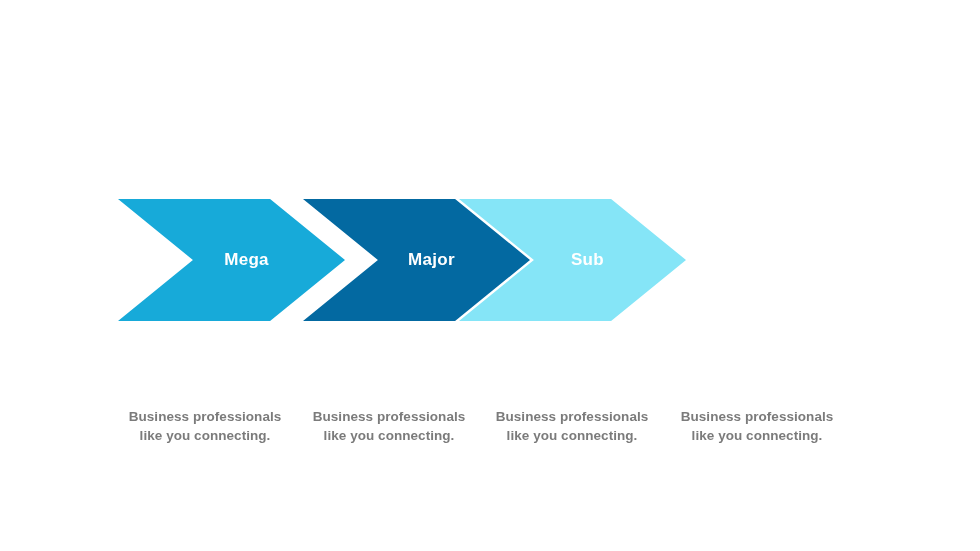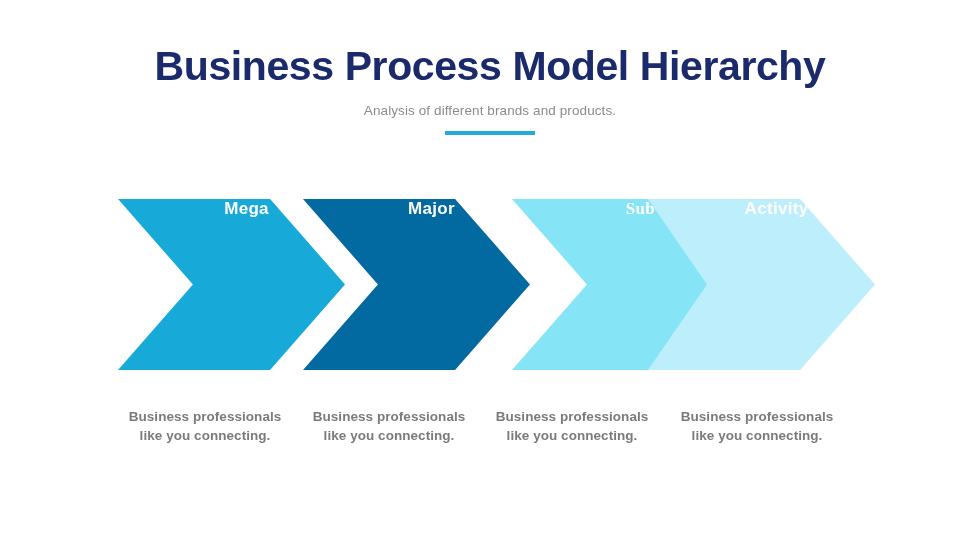--- a/index.html
+++ b/index.html
@@ -63,40 +63,40 @@
   .chevron-band {
     position: absolute;
     left: 0;
     top: 199px;
     width: 980px;
     height: 153px;
   }
   .chevron {
     position: absolute;
     top: 0;
-    height: 171px;
+    height: 122px;
     -webkit-clip-path: polygon(0% 0%, 67.0% 0%, 100% 50%, 67.0% 100%, 0% 100%, 33.0% 50%);
     clip-path: polygon(0% 0%, 67.0% 0%, 100% 50%, 67.0% 100%, 0% 100%, 33.0% 50%);
     display: flex;
-    align-items: flex-start;
+    align-items: center;
     justify-content: center;
   }
   .chevron-label {
     font-size: 17px;
     font-weight: bold;
     color: #ffffff;
     letter-spacing: 0.3px;
     position: relative;
     left: 15px;
     white-space: nowrap;
   }
 
   .ch-0 { left: 118px; width: 227px; }
   .ch-1 { left: 303px; width: 227px; }
-  .ch-2 { left: 512px; width: 227px; font-family: Liberation Serif, serif; }
+  .ch-2 { left: 459px; width: 227px; }
   .ch-3 { left: 648px; width: 227px;
           -webkit-clip-path: polygon(0% 0%, 67.0% 0%, 100% 50%, 67.0% 100%, 0% 100%, 26.0% 50%);
           clip-path: polygon(0% 0%, 67.0% 0%, 100% 50%, 67.0% 100%, 0% 100%, 26.0% 50%); }
 
   
   .captions {
     position: absolute;
     left: 0;
     top: 408px;
     width: 980px;
@@ -116,43 +116,35 @@
   .cap-0 { left: 100px; }
   .cap-1 { left: 284px; }
   .cap-2 { left: 467px; }
   .cap-3 { left: 652px; }
 </style>
 </head>
 <body>
 
 <div id="slide">
 
-  <div class="header">
-    <h1 class="title" style="color: rgb(26, 42, 107);">Business Process Model Hierarchy</h1>
-    <p class="subtitle" style="color: rgb(140, 140, 140);">Analysis of different brands and products.</p>
-    <div class="accent-bar" style="background: rgb(36, 169, 216);"></div>
-  </div>
 
   <div class="chevron-band">
 
     <div class="chevron ch-0" style="background: rgb(23, 170, 217);">
       <span class="chevron-label" style="color: rgb(255, 255, 255);">Mega</span>
     </div>
 
     <div class="chevron ch-1" style="background: #0369a1;">
       <span class="chevron-label" style="color: rgb(255, 255, 255);">Major</span>
     </div>
 
     <div class="chevron ch-2" style="background: rgb(133, 229, 247);">
       <span class="chevron-label" style="color: rgb(255, 255, 255);">Sub</span>
     </div>
 
-    <div class="chevron ch-3" style="background: rgb(189, 238, 251);">
-      <span class="chevron-label" style="color: rgb(255, 255, 255);">Activity</span>
-    </div>
 
   </div>
 
   <div class="captions">
     <div class="caption cap-0">
       <span>Business professionals</span><br>
       <span>like you connecting.</span>
     </div>
     <div class="caption cap-1">
       <span>Business professionals</span><br>

